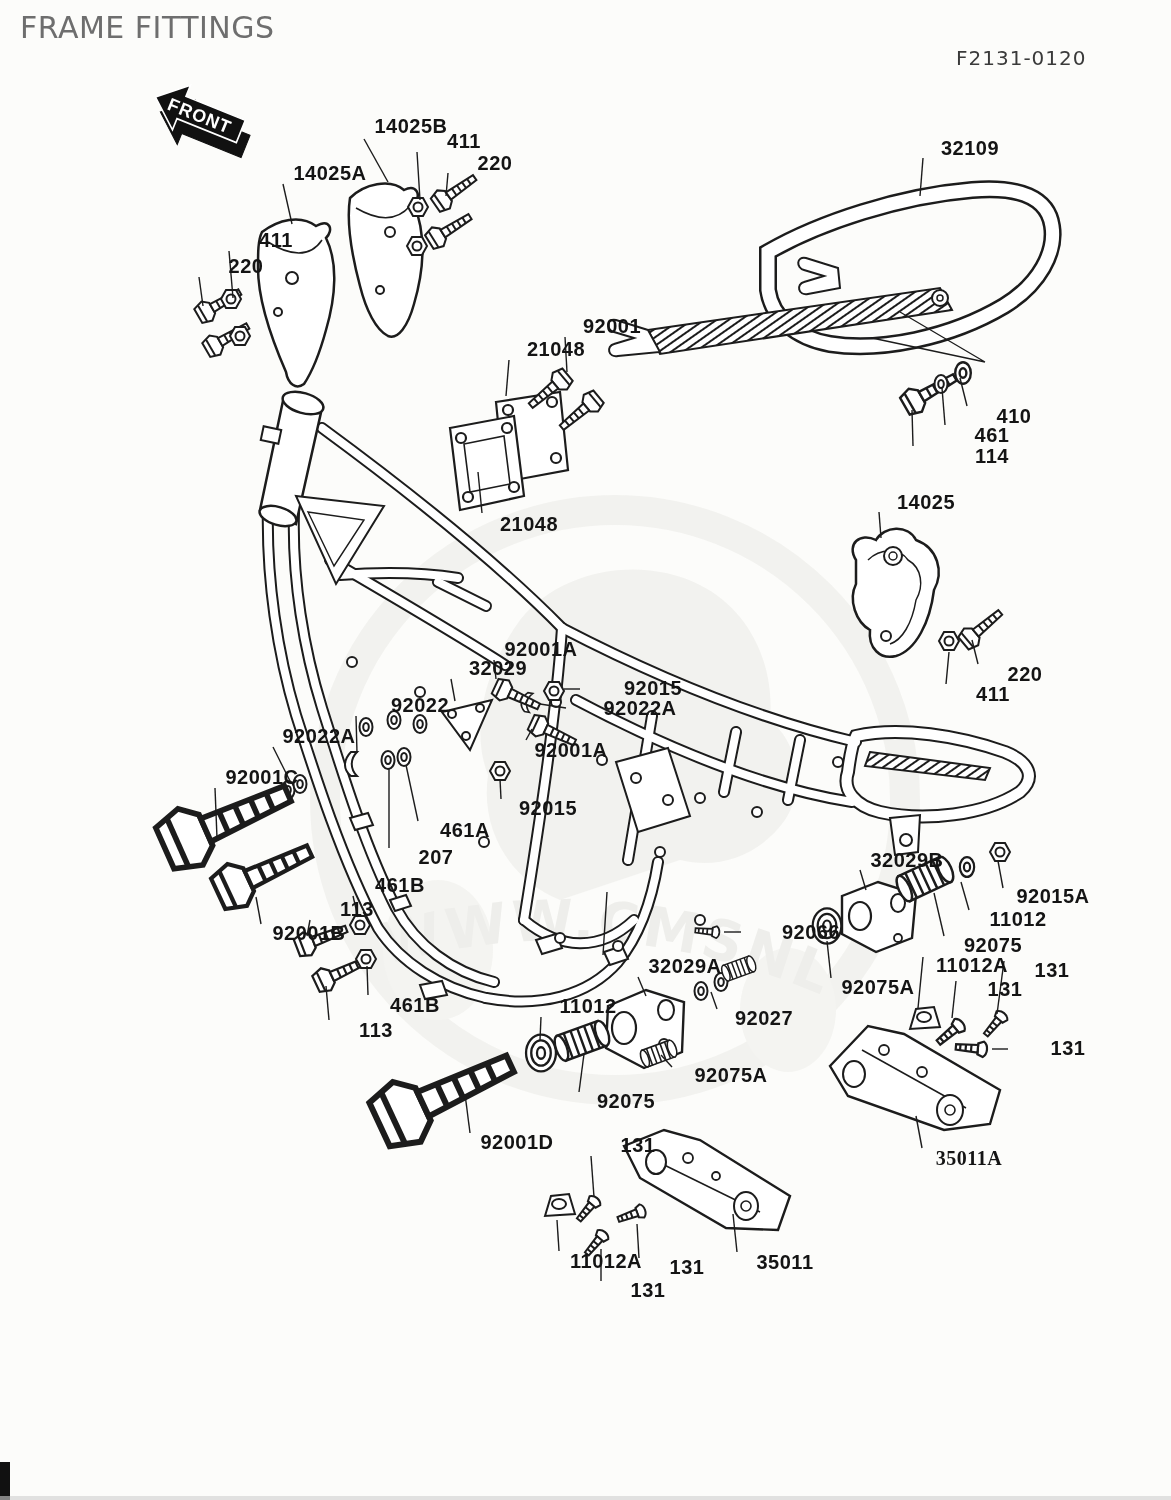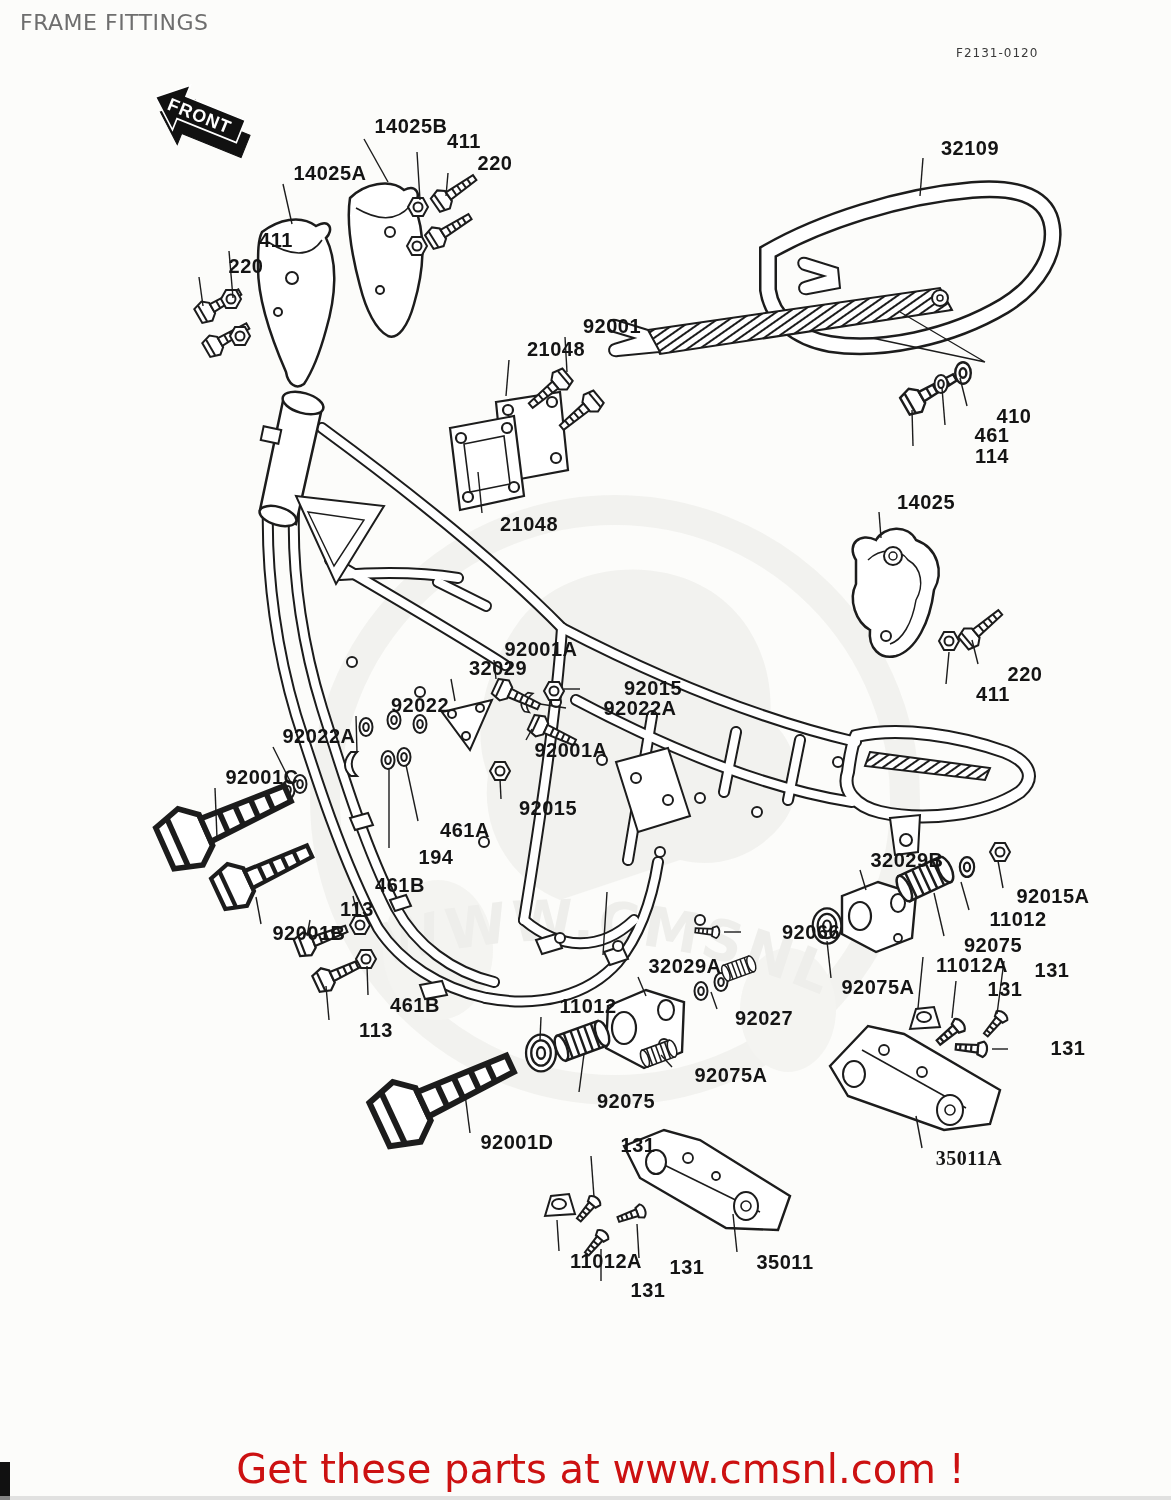--- a/index.html
+++ b/index.html
@@ -1,22 +1,22 @@
 <!DOCTYPE html>
 <html><head>
 <meta charset="utf-8">
 <style>
   html,body{margin:0;padding:0;background:#ffffff;}
   #page{position:relative;width:1171px;height:1500px;background:#fcfcfa;overflow:hidden;
         font-family:"Liberation Sans",sans-serif;}
   #diagram{position:absolute;left:0;top:0;width:1171px;height:1500px;}
   #page-title{position:absolute;left:20px;top:10px;font-family:"DejaVu Sans",sans-serif;
-        font-size:22px;color:#6e6e6e;letter-spacing:.5px;white-space:nowrap;}
+        font-size:30px;color:#6e6e6e;letter-spacing:.5px;white-space:nowrap;}
   #fig-code{position:absolute;left:956px;top:46px;font-family:"DejaVu Sans",sans-serif;
-        font-size:12px;color:#3a3a3a;letter-spacing:1px;white-space:nowrap;}
+        font-size:20px;color:#3a3a3a;letter-spacing:1px;white-space:nowrap;}
   #labels{position:absolute;left:0;top:0;width:100%;height:100%;pointer-events:none;margin-left:47px;}
   .plabel{position:absolute;transform:translate(-50%,-50%);
         font:bold 20px "Liberation Sans",sans-serif;color:#141414;
         letter-spacing:.5px;white-space:nowrap;}
   #banner{position:absolute;left:0;right:0;top:1446px;text-align:center;padding-left:30px;
         font-family:"DejaVu Sans",sans-serif;font-size:40px;color:#cc1111;white-space:nowrap;}
   #corner-mark{position:absolute;left:0;top:1462px;width:10px;height:38px;background:#111;}
   #bottom-strip{position:absolute;left:0;top:1496px;width:100%;height:4px;background:#cfcfcf;opacity:.6;}
 </style>
 </head>
@@ -401,21 +401,21 @@
       <span class="plabel" style="left: 494px; top: 649px;">92001A</span>
       <span class="plabel" style="left: 451px; top: 668px;">32029</span>
       <span class="plabel" style="left: 606px; top: 688px;">92015</span>
       <span class="plabel" style="left: 593px; top: 708px;">92022A</span>
       <span class="plabel" style="left: 356px; top: 705px; padding-left: 34px;">92022</span>
       <span class="plabel" style="left: 272px; top: 736px;">92022A</span>
       <span class="plabel" style="left: 215px; top: 777px;">92001C</span>
       <span class="plabel" style="left: 524px; top: 750px;">92001A</span>
       <span class="plabel" style="left: 501px; top: 808px;">92015</span>
       <span class="plabel" style="left: 418px; top: 830px;">461A</span>
-      <span class="plabel" style="left: 389px; top: 857px;">194</span>
+      <span class="plabel" style="left: 389px; top: 857px;">207</span>
       <span class="plabel" style="left: 353px; top: 885px;">461B</span>
       <span class="plabel" style="left: 310px; top: 909px;">113</span>
       <span class="plabel" style="left: 262px; top: 933px; text-align: right;">92001B</span>
       <span class="plabel" style="left: 368px; top: 1005px;">461B</span>
       <span class="plabel" style="left: 329px; top: 1030px;">113</span>
       <span class="plabel" style="left: 764px; top: 932px;">92066</span>
       <span class="plabel" style="left: 638px; top: 966px;">32029A</span>
       <span class="plabel" style="left: 541px; top: 1006px;">11012</span>
       <span class="plabel" style="left: 717px; top: 1018px;">92027</span>
       <span class="plabel" style="left: 684px; top: 1075px;">92075A</span>
@@ -431,16 +431,15 @@
       <span class="plabel" style="left: 831px; top: 987px;">92075A</span>
       <span class="plabel" style="left: 958px; top: 989px;">131</span>
       <span class="plabel" style="left: 1021px; top: 1048px;">131</span>
       <span class="plabel" style="left: 922px; top: 1158px; font-family: Liberation Serif, serif;">35011A</span>
       <span class="plabel" style="left: 559px; top: 1261px;">11012A</span>
       <span class="plabel" style="left: 640px; top: 1267px;">131</span>
       <span class="plabel" style="left: 601px; top: 1290px;">131</span>
       <span class="plabel" style="left: 738px; top: 1262px;">35011</span>
     </div>
 
-  <div id="banner">Get these parts at www.cmsnl.com !</div>
   <div id="corner-mark"></div>
   <div id="bottom-strip"></div>
 </div>
 
 </body></html>

